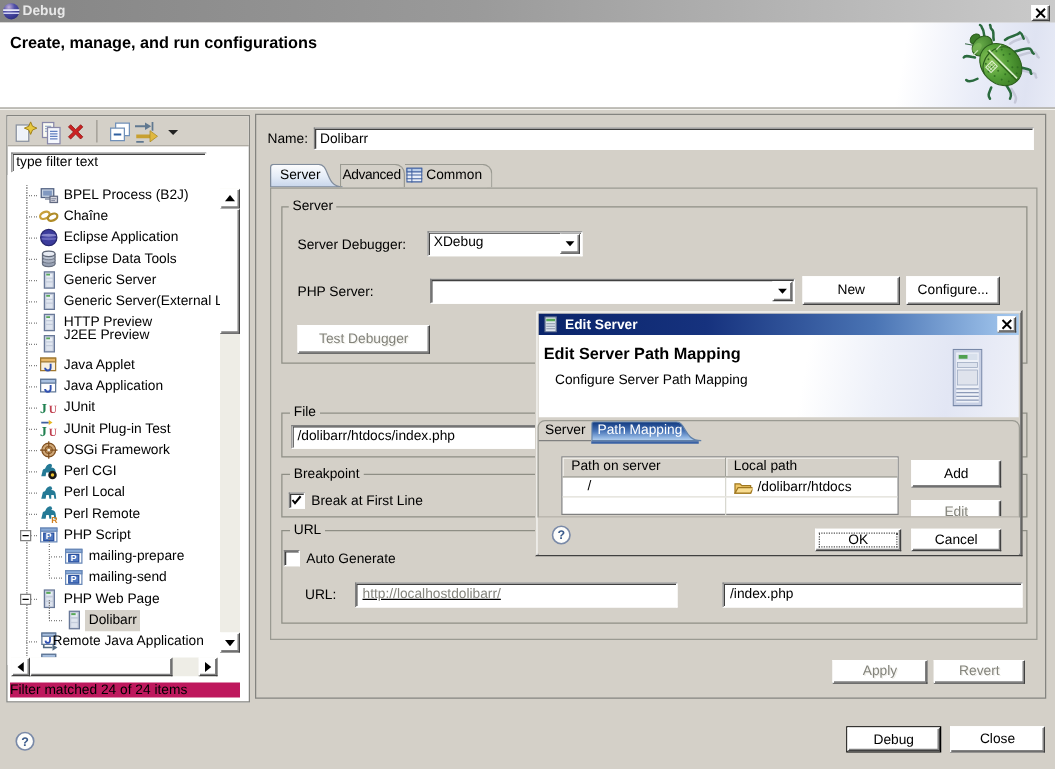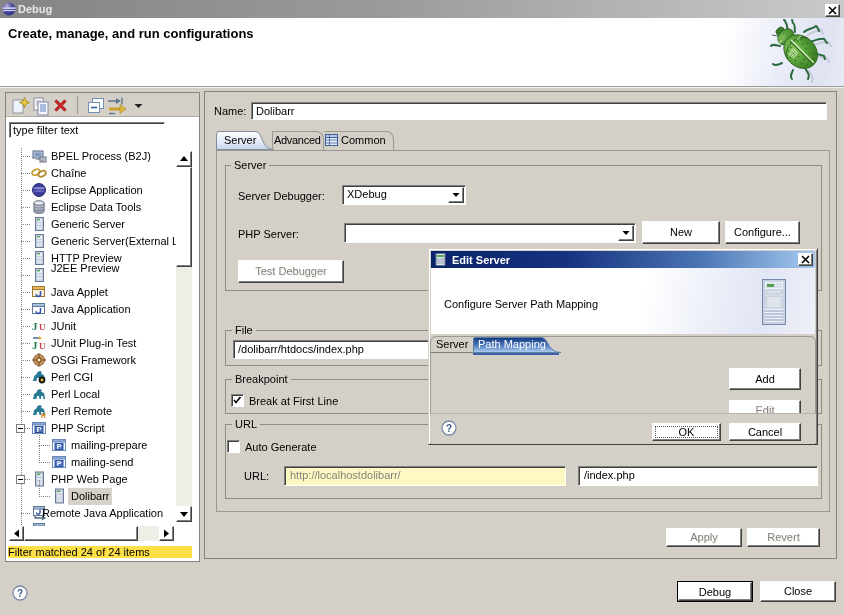--- a/index.html
+++ b/index.html
@@ -372,21 +372,21 @@
 <div class="abs" id="hsb" style="left:9px;top:526px;width:165px;height:15px;background:#eeede6;">
   <div class="abs raised btn" style="left:0;top:0;width:15px;height:15px;"><svg width="13" height="13">
         <path d="M4 6.5 L9 2.5 V10.5 Z" fill="#000"></path>
       </svg></div>
   <div class="abs raised" style="left:15px;top:0;width:114px;height:15px;"></div>
   <div class="abs raised btn" style="left:150px;top:0;width:15px;height:15px;"><svg width="13" height="13">
         <path d="M9 6.5 L4 2.5 V10.5 Z" fill="#000"></path>
       </svg></div>
 </div>
 
-<div class="abs" style="left:8px;top:546px;background:#fde047;width:184px;">Filter matched 24 of 24 items</div>
+<div class="abs" style="left:8px;top:546px;background:#be185d;width:184px;">Filter matched 24 of 24 items</div>
 
 <div class="abs" style="left:204px;top:91px;width:633px;height:468px;border:1px solid #848480;"></div>
 
 <div class="abs lbl" style="left:214px;top:105px;">Name:</div>
 <div class="abs sunken" style="left:251px;top:102px;width:576px;height:18px;">
     <div style="padding:2px 0 0 4px;">Dolibarr</div>
   </div>
 
 <div class="abs" id="tabs" style="left:216px;top:131px;width:614px;height:19px;">
   <svg class="abs" style="left:0;top:0;" width="60" height="19">
@@ -454,21 +454,21 @@
     </svg>
 </div>
 <div class="abs lbl" style="left:249px;top:395px;">Break at First Line</div>
 
 <div class="abs group" style="left:225px;top:424px;width:597px;height:75px;">
   <span class="glabel">URL</span>
 </div>
 <div class="abs sunken" style="left:227px;top:440px;width:13px;height:13px;"></div>
 <div class="abs lbl" style="left:245px;top:441px;">Auto Generate</div>
 <div class="abs lbl" style="left:244px;top:470px;">URL:</div>
-<div class="abs sunken" style="left:284px;top:466px;width:282px;height:20px;background:#fef9c3;">
+<div class="abs sunken" style="left:284px;top:466px;width:258px;height:20px;background:#ffffff;text-decoration:underline;">
     <div style="padding:2px 0 0 5px;color:#84847c;">http://localhostdolibarr/</div>
   </div>
 <div class="abs sunken" style="left:578px;top:466px;width:240px;height:20px;">
     <div style="padding:2px 0 0 5px;">/index.php</div>
   </div>
 
 <div class="abs raised btn disab" style="left:666px;top:528px;width:76px;height:19px;">
     <span style="padding-top:2px;text-align:center;">Apply</span>
   </div>
 <div class="abs raised btn disab" style="left:747px;top:528px;width:73px;height:19px;">
@@ -497,20 +497,21 @@
       <rect x="1" y="0.5" width="9" height="12" fill="#dce4ec" stroke="#607090"></rect>
       <rect x="2" y="2" width="7" height="2" fill="#58a858"></rect>
       <path d="M2 6 h7 M2 8 h7 M2 10 h7" stroke="#8895aa" stroke-width="0.8"></path>
     </svg>
   <div class="abs" style="left:23px;top:5px;font-weight:bold;color:#fff;">Edit Server</div>
   <div class="abs raised btn" style="left:369px;top:4px;width:15px;height:13px;"><svg width="13" height="11">
         <path d="M3 2 L10 9 M10 2 L3 9" stroke="#000" stroke-width="1.6"></path>
       </svg></div>
 
   <div class="abs" style="left:2px;top:19px;width:384px;height:66px;background:linear-gradient(100deg,#ffffff 55%,#eef1f9 70%,#e2e6f4 85%,#eef0f8);"></div>
+  <div class="abs" style="left:6px;top:26px;font-weight:bold;font-size:13px;">Edit Server Path Mapping</div>
   <div class="abs" style="left:15px;top:49px;">Configure Server Path Mapping</div>
   <svg class="abs" style="left:333px;top:30px" width="24" height="47" viewBox="0 0 24 47">
     <rect x="0.5" y="0.5" width="23" height="45" fill="#c8d0e4" stroke="#7888a8"></rect>
     <rect x="3" y="3" width="18" height="40" fill="#eef1f8"></rect>
     <rect x="4" y="4" width="16" height="5" fill="#d8e0ec"></rect>
     <rect x="5" y="5" width="7" height="3" fill="#50a050"></rect>
     <rect x="4" y="11" width="16" height="4" fill="#dde3ee" stroke="#9aa8c0" stroke-width="0.6"></rect>
     <rect x="4" y="17" width="16" height="12" fill="#dfe3ec" stroke="#9aa8c0" stroke-width="0.6"></rect>
     <g stroke="#8c9ab8" stroke-width="1">
         <path d="M3 32 h18 M3 35 h18 M3 38 h18 M3 41 h18"></path>
@@ -530,20 +531,40 @@
             <stop offset="0.85" stop-color="#93b7e3"></stop>
             <stop offset="1" stop-color="#b8d2ee"></stop>
           </linearGradient>
         </defs>
       <path d="M2 0.5 L68 0.5 C76 0.5, 74 15.5, 88 15.5 L0.5 15.5 L0.5 2 Q0.5 0.5 2 0.5 Z" fill="url(#dtab)" stroke="#6080a8"></path>
     </svg>
     <div class="abs" style="left:42px;top:16px;width:86px;height:2px;background:#3a62a4;"></div>
     <div class="abs lbl" style="left:47px;top:1px;color:#fff;">Path Mapping</div>
   </div>
 
+  <div class="abs" style="left:20px;top:116px;width:270px;height:47px;border:1px solid #808080;background:#fff;">
+    <div style="display:flex;height:16px;border-bottom:1px solid #a0a098;background:#d4d0c8;box-shadow:inset 0 1px 0 #f4f2ee;">
+      <div style="width:131px;border-right:1px solid #a0a098;padding:1px 0 0 7px;box-shadow:inset 1px 0 0 #f4f2ee;">Path on server</div>
+      <div style="flex:1;padding:1px 0 0 6px;box-shadow:inset 1px 0 0 #f4f2ee;">Local path</div>
+    </div>
+    <div style="display:flex;height:16px;border-bottom:1px solid #e0ded6;">
+      <div style="width:131px;border-right:1px solid #d8d8d0;padding:1px 0 0 20px;">/</div>
+      <div style="flex:1;padding:1px 0 0 6px;display:flex;align-items:center;">
+        <svg width="15" height="12" style="margin-right:4px;">
+            <path d="M1 3 L1 10.5 L13.5 10.5 L13.5 4.5 L6.5 4.5 L5 3 Z" fill="#f0c868" stroke="#a07820"></path>
+            <path d="M1 10.5 L3.5 6 L16 6 L13.5 10.5 Z" fill="#f8dc90" stroke="#a07820"></path>
+          </svg>
+        /dolibarr/htdocs
+      </div>
+    </div>
+    <div style="display:flex;height:15px;">
+      <div style="width:131px;border-right:1px solid #d8d8d0;"></div>
+        <div style="flex:1;"></div>
+    </div>
+  </div>
   <div class="abs raised btn" style="left:300px;top:119px;width:72px;height:22px;">
       <span style="padding-top:4px;">Add</span>
     </div>
   <div class="abs raised btn disab" style="left:300px;top:151px;width:72px;height:22px;">
       <span style="padding-top:3px;">Edit</span>
     </div>
 
   <div class="abs" style="left:2px;top:164px;width:384px;height:31px;background:#d4d0c8;border-top:1px solid #b8b4ac;"></div>
   <div class="abs" style="left:12px;top:171px;width:16px;height:16px;">
     <svg width="16" height="16">

